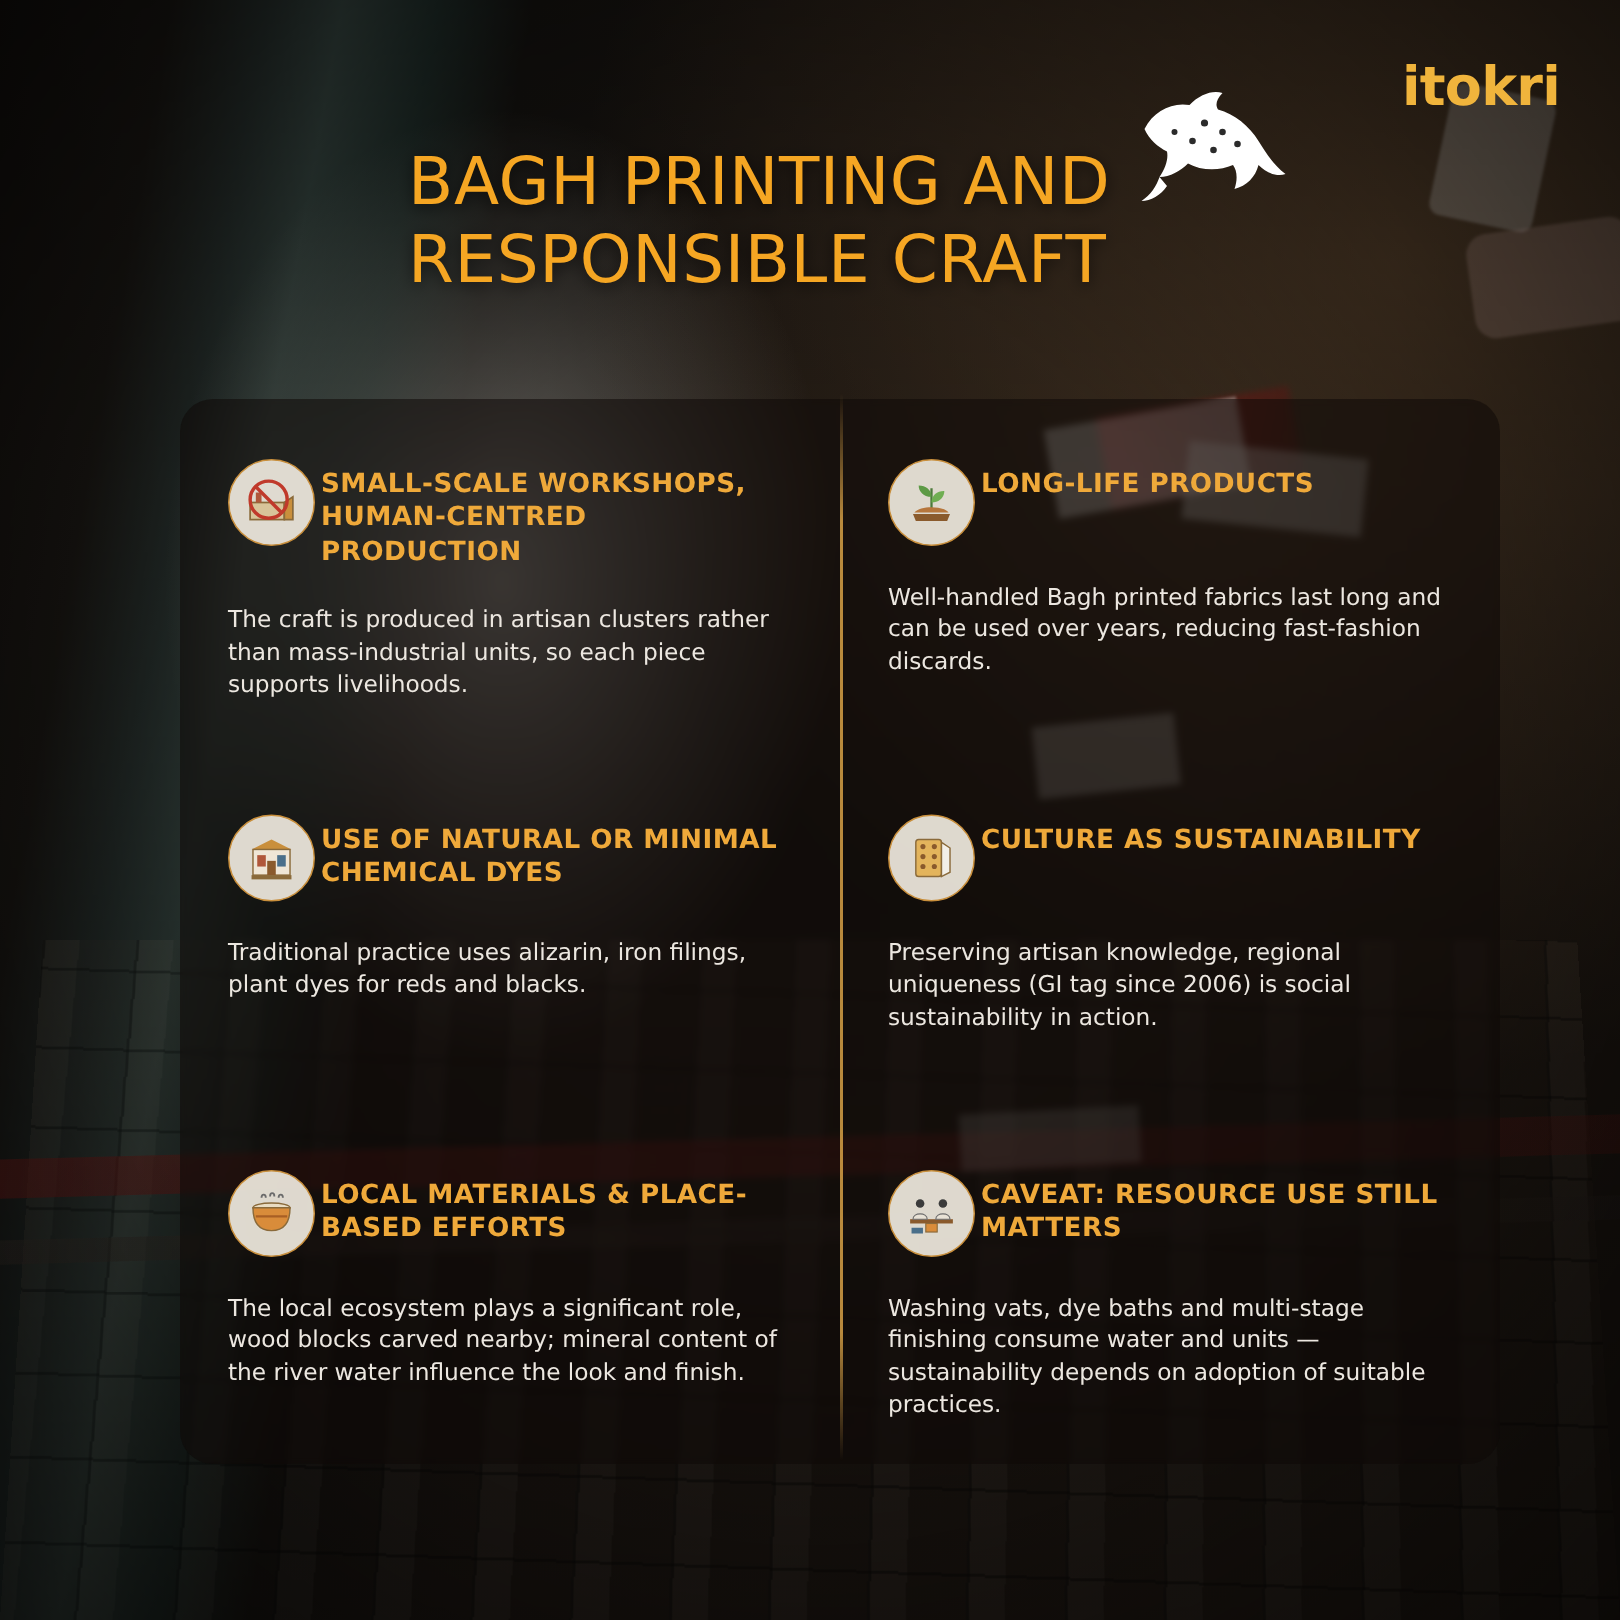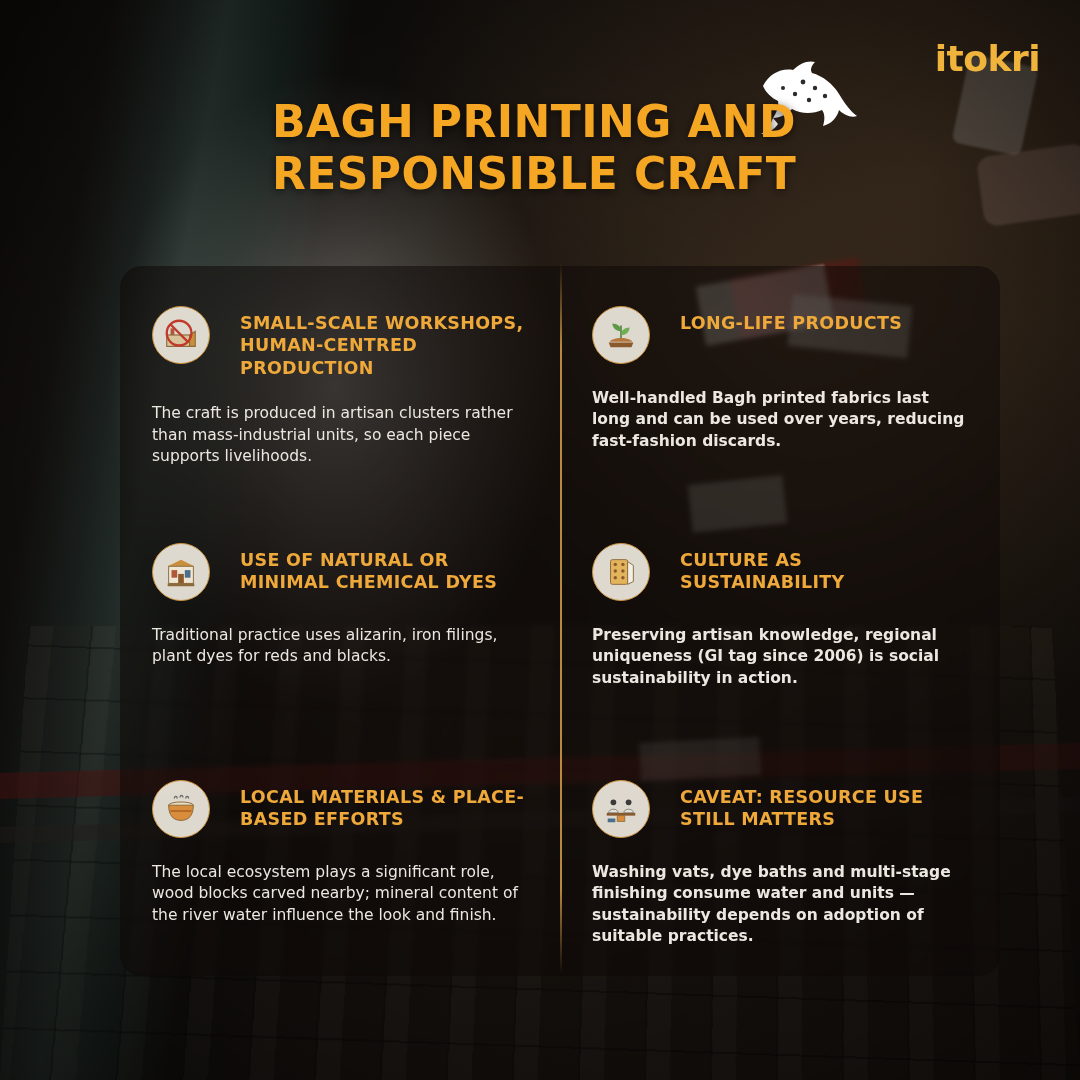--- a/index.html
+++ b/index.html
@@ -98,21 +98,21 @@
     width: 120px; height: 85px;
   }
 
   .title {
     position: absolute;
     left: 272px; top: 96px;
     width: 640px;
     color: #F5A623;
     font-size: 44px;
     line-height: 1.18;
-    font-weight: 700;
+    font-weight: 400;
     letter-spacing: 0.4px;
     text-transform: uppercase;
     text-shadow: 0 2px 10px rgba(0,0,0,0.6);
     font-family: "DejaVu Sans", sans-serif;
   }
 
   .panel {
     position: absolute;
     left: 120px; top: 266px;
     width: 880px; height: 710px;
@@ -133,21 +133,21 @@
     left: 120px; top: 266px;
     width: 880px; height: 710px;
     display: grid;
     grid-template-columns: 440px 440px;
     grid-template-rows: 237px 237px 236px;
   }
 
   .cell { position: relative; padding: 40px 32px 0 32px; }
   .cell.right { }
 
-  .cell-head { display: flex; align-items: flex-start; gap: 30px; }
+  .cell-head { display: flex; align-items: flex-start; gap: 4px; }
 
   .icon-badge {
     flex: 0 0 auto;
     width: 58px; height: 58px;
     border-radius: 50%;
     border: 1.5px solid #C98F3C;
     background: rgba(238,232,222,0.93);
     display: flex; align-items: center; justify-content: center;
     overflow: hidden;
   }
@@ -165,21 +165,21 @@
   }
 
   .cell-body {
     margin-top: 24px;
     color: #ECE7E0;
     font-size: 15.5px;
     line-height: 1.38;
     max-width: 400px;
     font-family: "DejaVu Sans", sans-serif;
   }
-  .cell.right .cell-body { max-width: 380px; font-weight: bold; }
+  .cell.right .cell-body { max-width: 380px; }
 </style>
 </head>
 <body>
 
 <div class="poster">
 
   <div class="bg"></div>
   <div class="fabric"></div>
   <div class="fabric-stripe s1"></div>
   <div class="fabric-stripe s2"></div>

